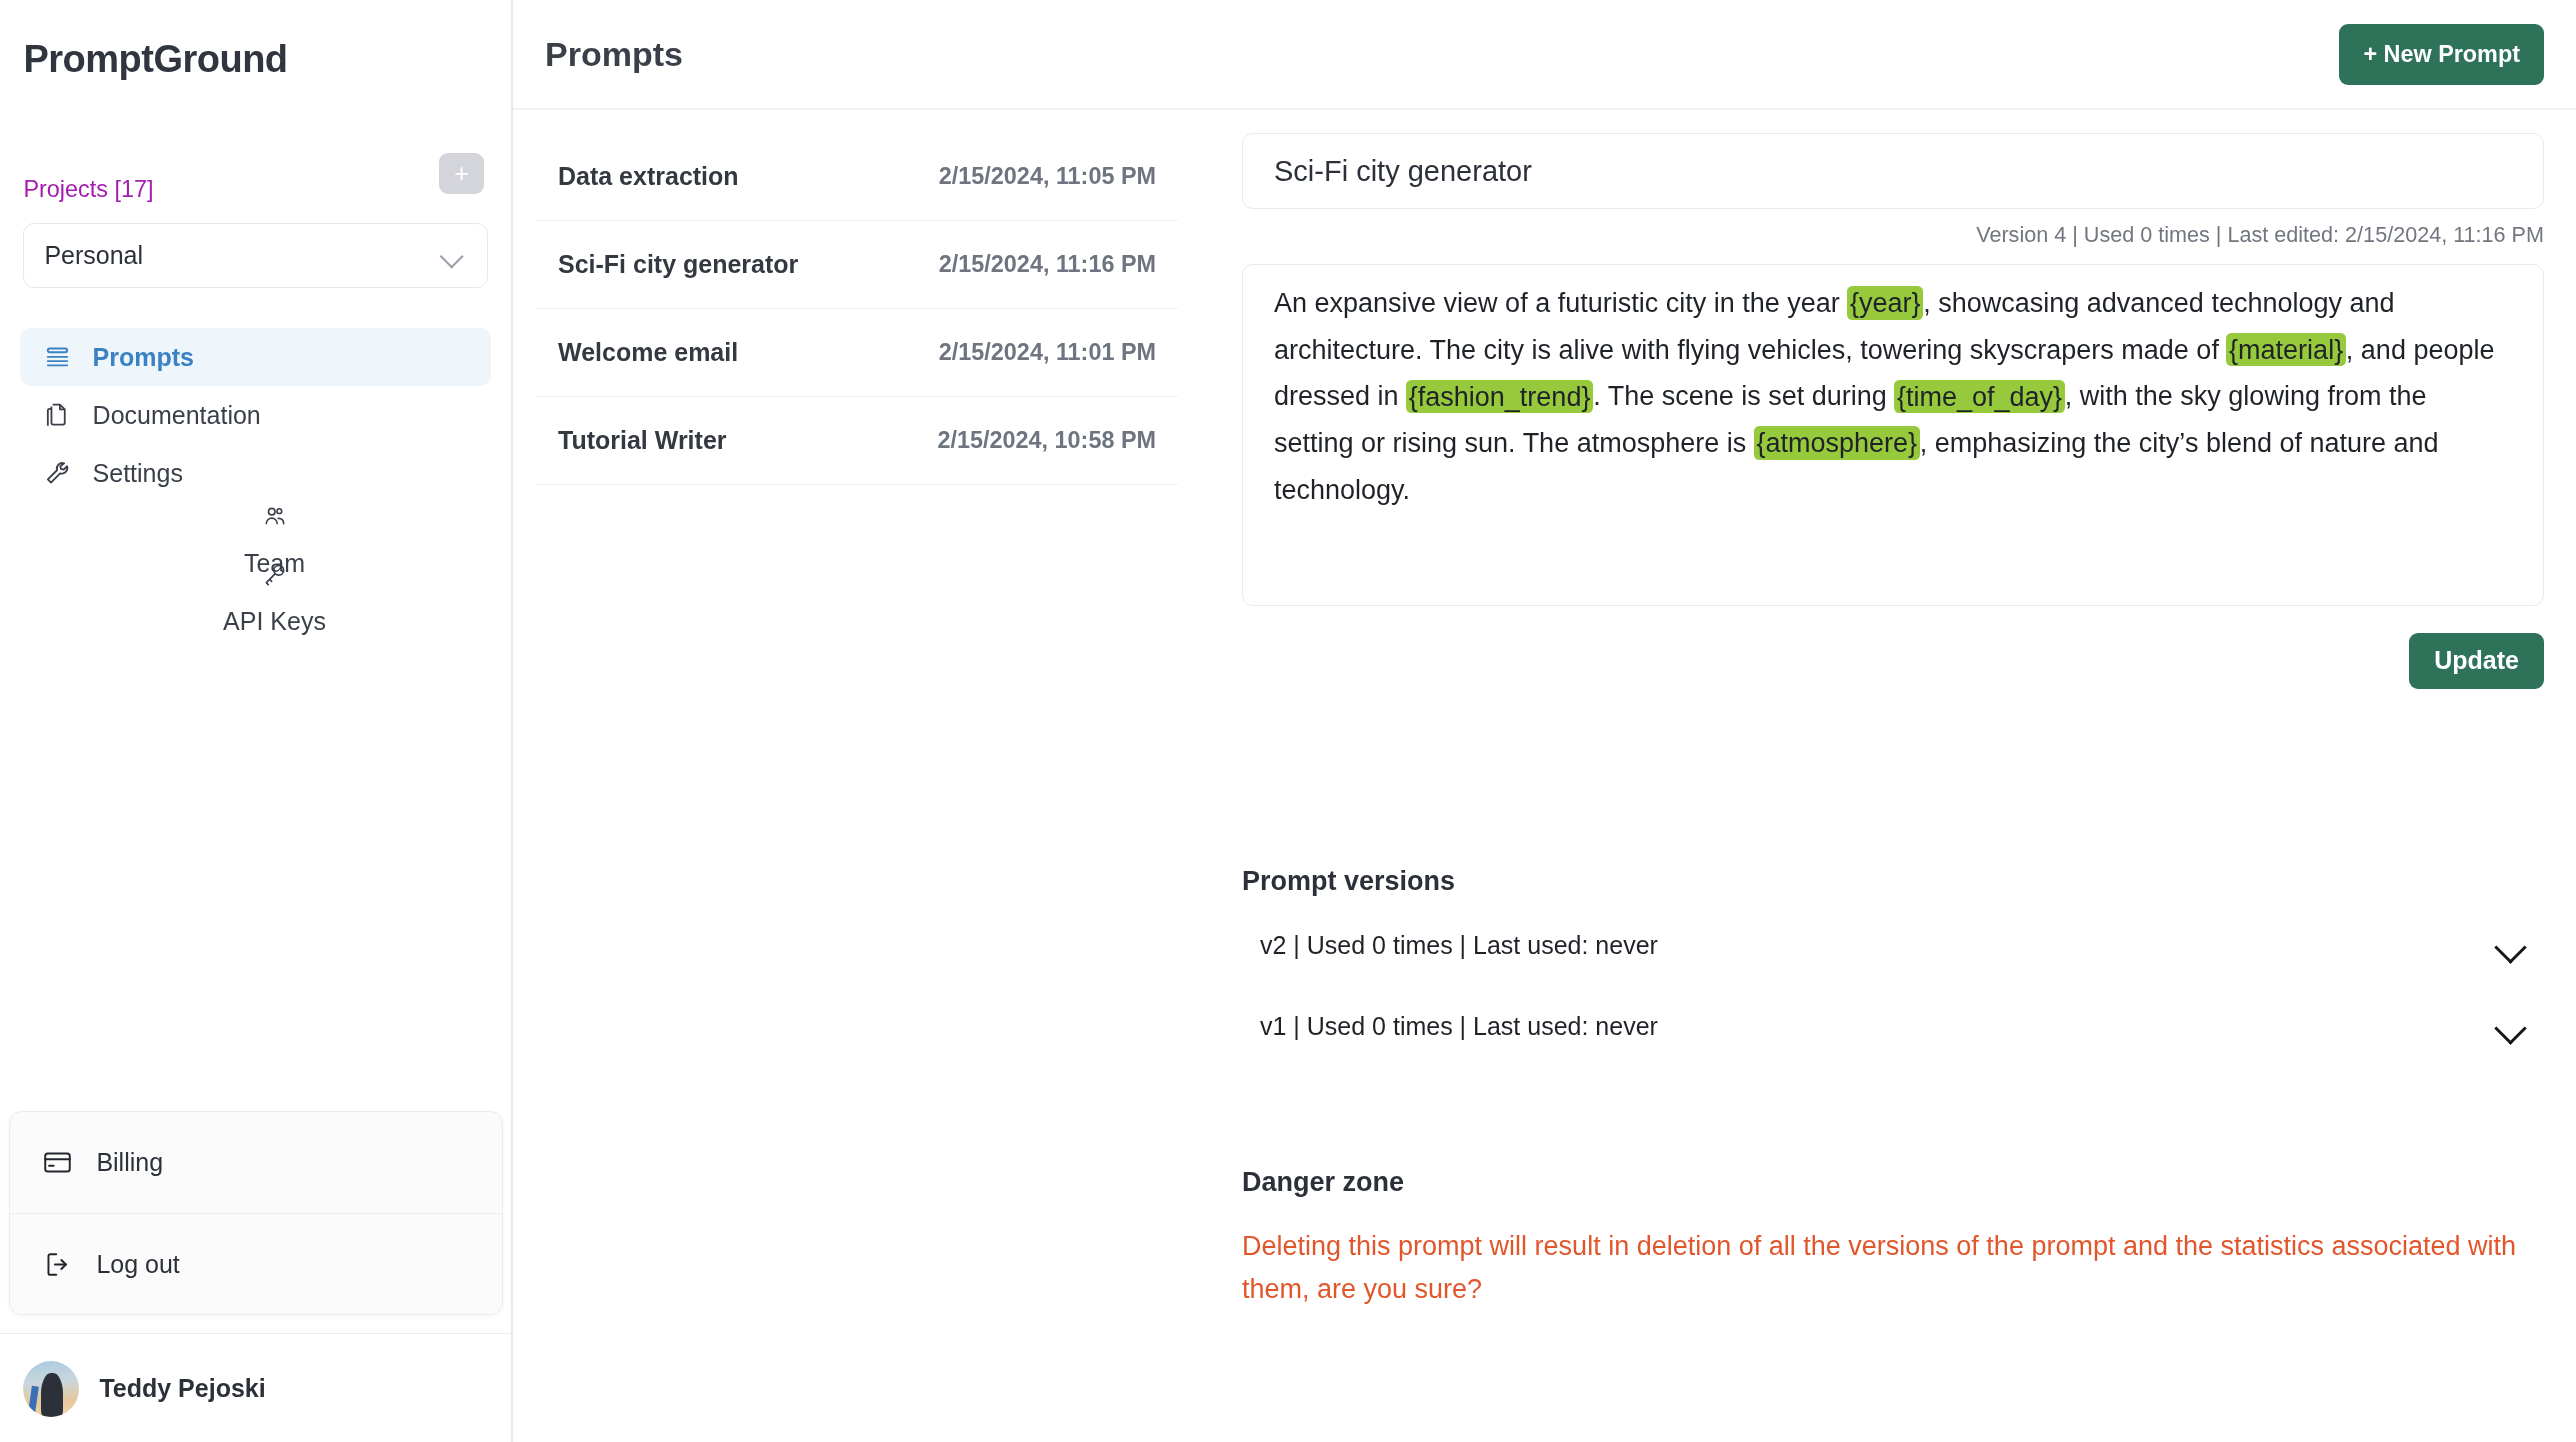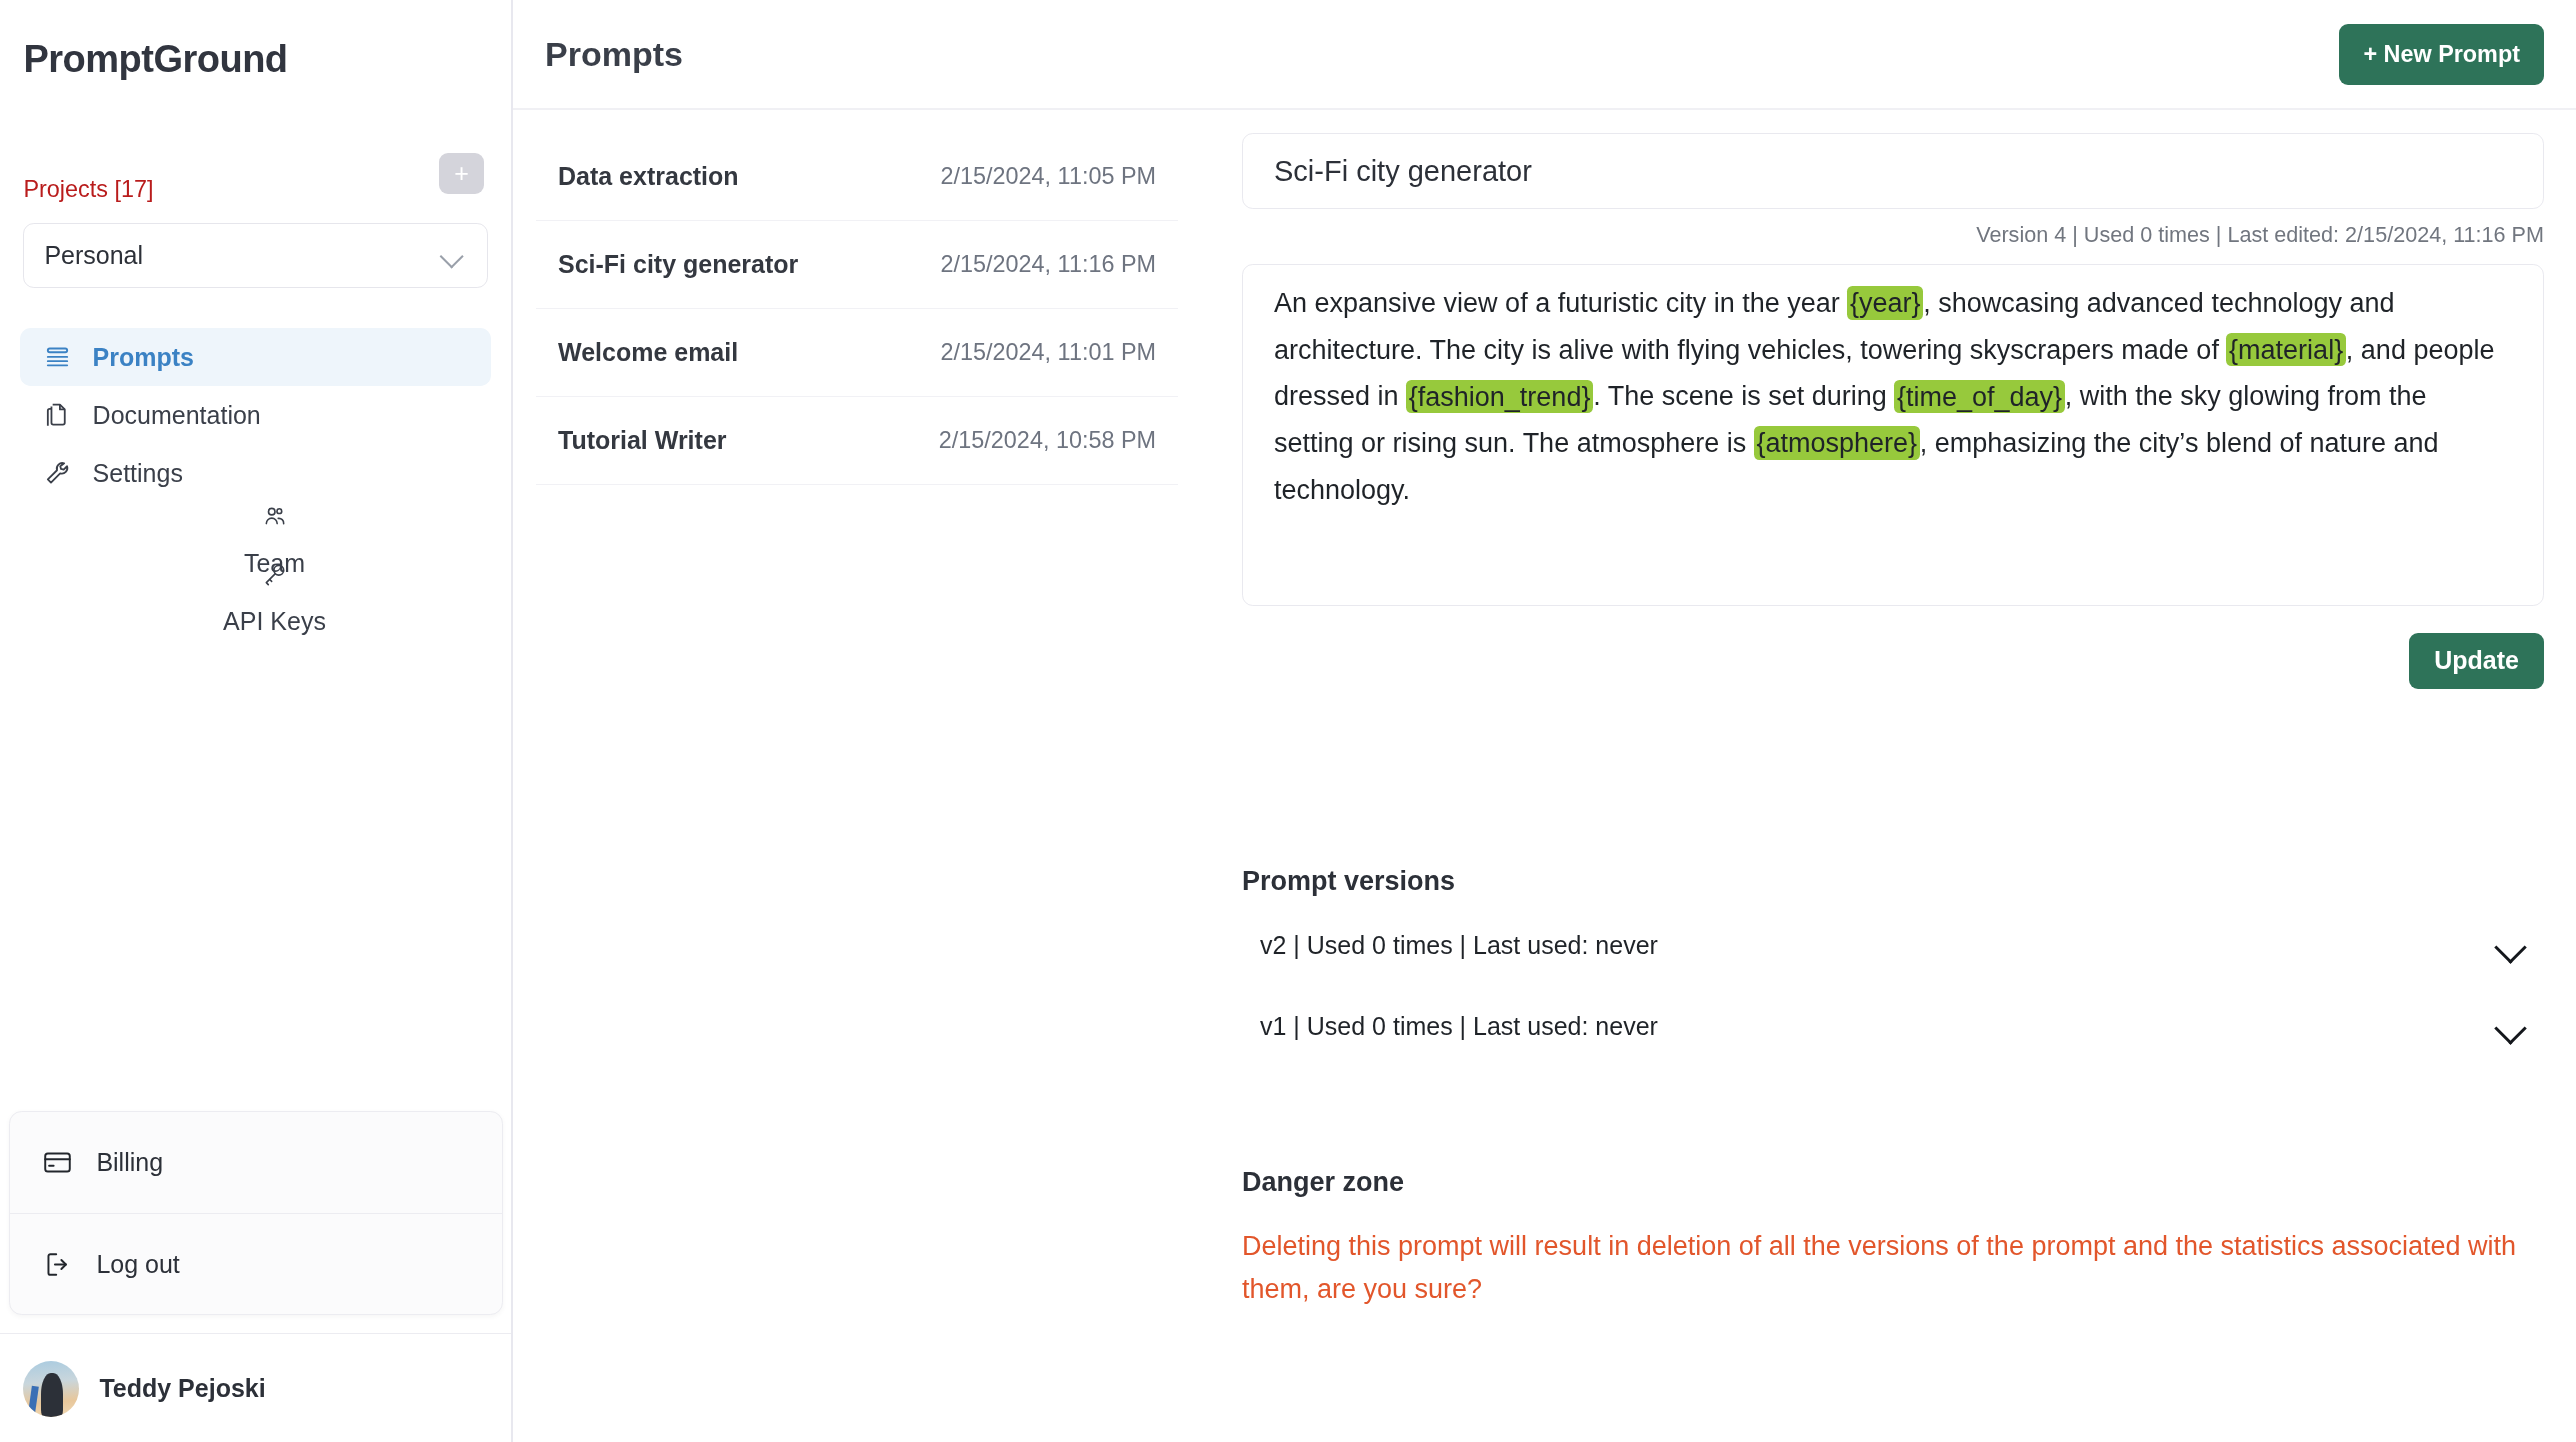--- a/index.html
+++ b/index.html
@@ -22,21 +22,21 @@
   }
   .brand {
     font-size: 38px; font-weight: 700; color: #31353F;
     letter-spacing: -0.5px;
     padding: 38px 0 0 23.4px;
   }
   .projects-row {
     display: flex; align-items: center; justify-content: space-between;
     padding: 0 27px 0 23.4px; margin-top: 63px;
   }
-  .projects-label { font-size: 23.4px; color: #b91c1c; margin-top: 32px; }
+  .projects-label { font-size: 23.4px; color: #a21caf; margin-top: 32px; }
   .add-project-btn {
     width: 45px; height: 41px; border-radius: 9px;
     background: #D4D4DB; border: none; cursor: pointer;
     color: #ffffff; font-size: 25px; line-height: 1;
     display: flex; align-items: center; justify-content: center;
   }
   .project-select {
     margin: 20px 23.4px 0 23.4px;
     height: 65px; border: 1.8px solid #E6E6EC; border-radius: 10.8px;
     display: flex; align-items: center; justify-content: space-between;
@@ -118,21 +118,21 @@
 
   
   .prompt-list { width: 688px; flex: 0 0 688px; padding: 23.4px 23.4px 0 23.4px; }
   .prompt-item {
     display: flex; align-items: center; justify-content: space-between;
     height: 88px; padding: 0 21.6px;
     border-bottom: 1.8px solid #F1F1F5;
     cursor: pointer;
   }
   .prompt-name { font-size: 25px; font-weight: 700; color: #343840; }
-  .prompt-date { font-size: 23.4px; color: #6E7480; }
+  .prompt-date { font-size: 23.4px; color: #6E7480; font-weight: bold; }
 
   
   .detail { flex: 1 1 auto; padding: 23.4px 32px 0 41px; min-width: 0; }
   .title-field {
     border: 1.8px solid #E9E9EF; border-radius: 10.8px;
     height: 76px; display: flex; align-items: center;
     padding: 0 31px; font-size: 29px; color: #2C3038;
     background: #fff;
   }
   .meta-line {

